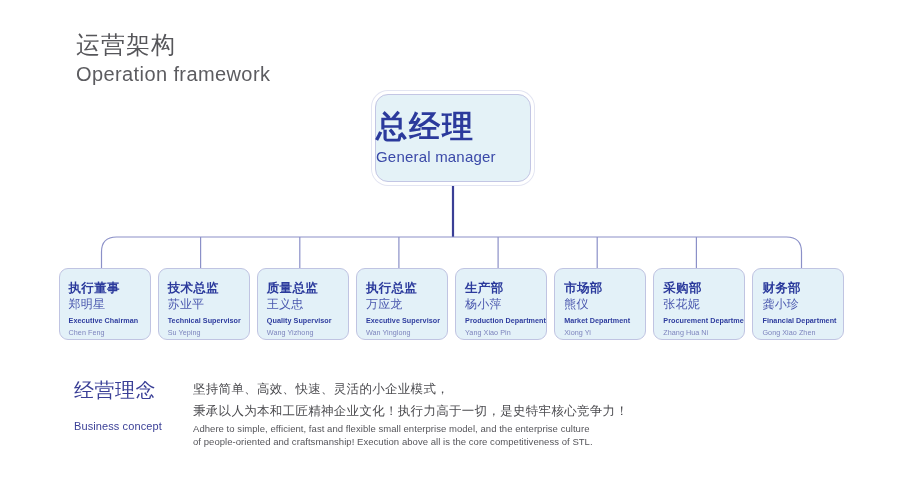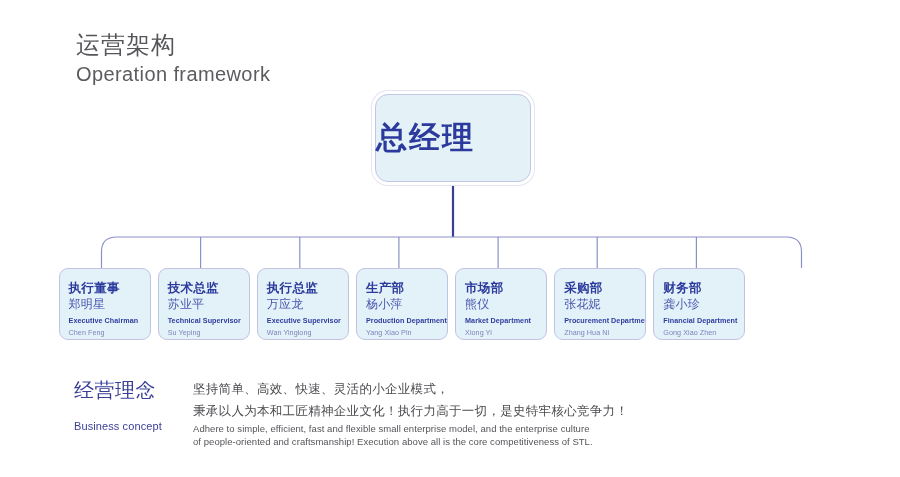--- a/index.html
+++ b/index.html
@@ -210,20 +210,21 @@
     <line x1="200.6" y1="237" x2="200.6" y2="268" stroke="#8b90c8" stroke-width="1.2"></line>
     <line x1="299.8" y1="237" x2="299.8" y2="268" stroke="#8b90c8" stroke-width="1.2"></line>
     <line x1="398.9" y1="237" x2="398.9" y2="268" stroke="#8b90c8" stroke-width="1.2"></line>
     <line x1="498.1" y1="237" x2="498.1" y2="268" stroke="#8b90c8" stroke-width="1.2"></line>
     <line x1="597.2" y1="237" x2="597.2" y2="268" stroke="#8b90c8" stroke-width="1.2"></line>
     <line x1="696.4" y1="237" x2="696.4" y2="268" stroke="#8b90c8" stroke-width="1.2"></line>
   </svg>
 
   <div id="manager-box">
     <div class="m-cn">总经理</div>
+    <div class="m-en">General manager</div>
   </div>
 
   <div id="dept-row">
 
     <div class="dept-slot">
       <div class="dept-box">
         <div class="d-cn-title">执行董事</div>
         <div class="d-cn-name">郑明星</div>
         <div class="d-en-title">Executive Chairman</div>
         <div class="d-en-name">Chen Feng</div>
@@ -232,20 +233,28 @@
 
     <div class="dept-slot">
       <div class="dept-box">
         <div class="d-cn-title">技术总监</div>
         <div class="d-cn-name">苏业平</div>
         <div class="d-en-title">Technical Supervisor</div>
         <div class="d-en-name">Su Yeping</div>
       </div>
     </div>
 
+    <div class="dept-slot">
+      <div class="dept-box">
+        <div class="d-cn-title">质量总监</div>
+        <div class="d-cn-name">王义忠</div>
+        <div class="d-en-title">Quality Supervisor</div>
+        <div class="d-en-name">Wang Yizhong</div>
+      </div>
+    </div>
 
     <div class="dept-slot">
       <div class="dept-box">
         <div class="d-cn-title">执行总监</div>
         <div class="d-cn-name">万应龙</div>
         <div class="d-en-title">Executive Supervisor</div>
         <div class="d-en-name">Wan Yinglong</div>
       </div>
     </div>
 

